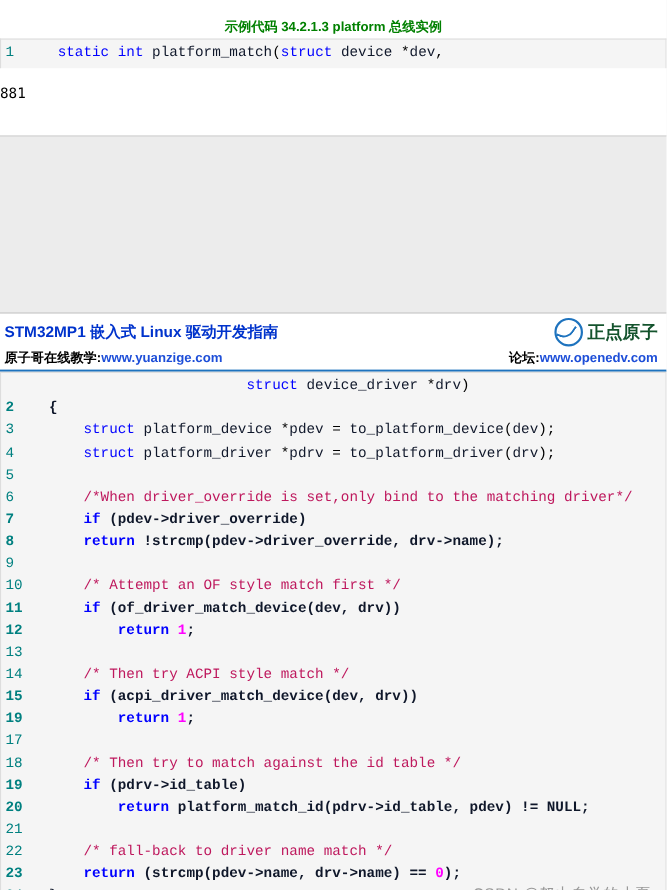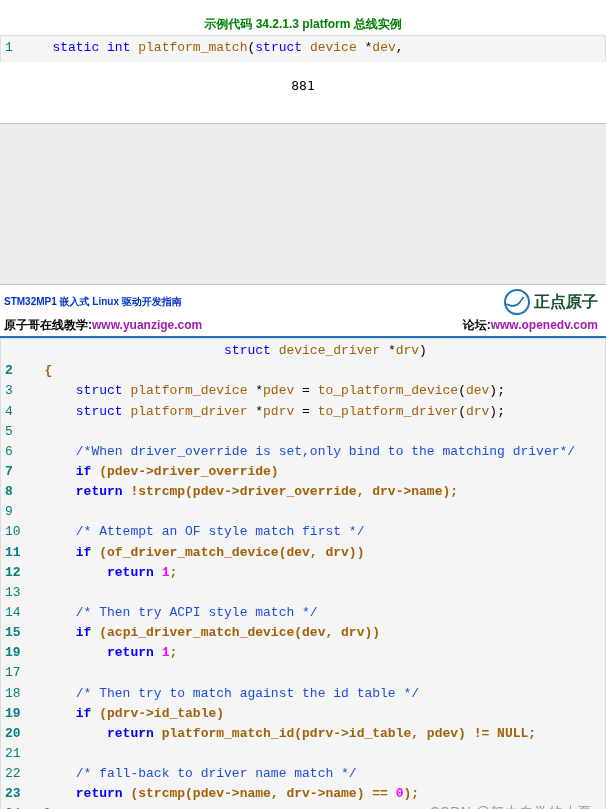--- a/index.html
+++ b/index.html
@@ -41,56 +41,55 @@
     flex-shrink: 0;
     user-select: none;
   }
   .ln-bold { font-weight: bold; }
   .code {
     flex: 1;
     white-space: pre;
   }
   .kw { color: #0000ff; }          
   .num { color: #ff00ff; }          
-  .cmt { color: #1d4ed8; }          
-  .id  { color: #a16207; }
+  .cmt { color: #be185d; }          
+  .id  { color: #0f172a; }
   .bold { font-weight: bold; }
   .pagebreak-gap {
     height: 160px;
     background: #ececec;
     border-top: 1px solid #c7c7c7;
     border-bottom: 1px solid #c7c7c7;
     position: relative;
   }
   .pagebreak-gap::before,
   .pagebreak-gap::after {
     content: "";
     position: absolute;
     left: 0; right: 0;
     height: 20px;
     background: #fff;
   }
   .pagebreak-gap::before { top: -21px; }
   .pagebreak-gap::after  { bottom: -21px; display:none;}
   .page-num {
-    text-align: center;
     padding: 16px 0 30px;
     font-size: 13px;
   }
   .header-bar {
     display: flex;
     justify-content: space-between;
     align-items: center;
     padding: 4px 8px 0 4px;
   }
   .header-title {
     color: #0033cc;
     font-weight: bold;
     font-family: "SimSun","Microsoft YaHei",sans-serif;
-    font-size: 10px;
+    font-size: 14px;
   }
   .brand {
     display: flex;
     align-items: center;
     gap: 4px;
   }
   .brand-icon {
     width: 22px; height: 22px;
     border: 2px solid #1e73be;
     border-radius: 50%;
@@ -116,21 +115,21 @@
     display: flex;
     justify-content: space-between;
     align-items: baseline;
     border-bottom: 2px solid #1e73be;
     padding: 2px 8px 2px 4px;
     font-family: "SimSun", sans-serif;
     font-size: 12px;
   }
   .subheader .left { color: #000; font-weight: bold;}
   .subheader .left .url,
-  .subheader .right .url { color: #a21caf; }
+  .subheader .right .url { color: #1d4ed8; }
   .subheader .right { color:#000; font-weight:bold;}
   .watermark {
     position: absolute;
     right: 14px;
     bottom: 8px;
     color: rgba(120,120,120,0.75);
     font-size: 14px;
     font-family: "Microsoft YaHei", sans-serif;
     letter-spacing: 0.5px;
     pointer-events: none;

